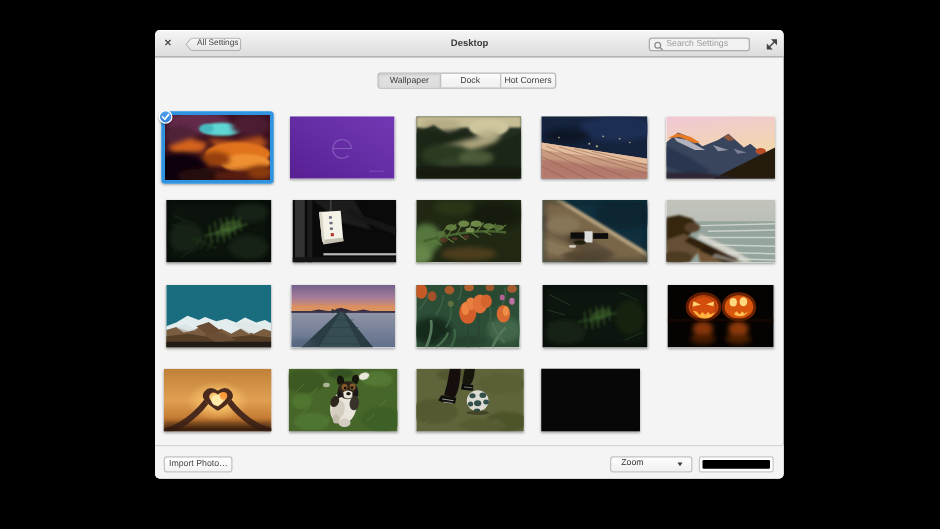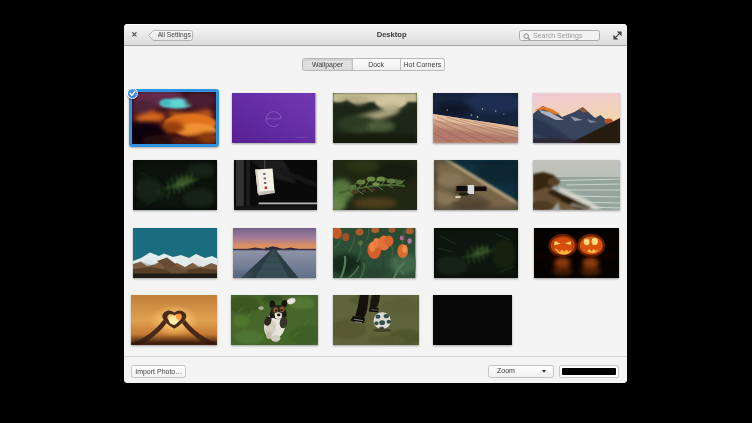--- a/index.html
+++ b/index.html
@@ -4,21 +4,21 @@
 <style>
 html,body{margin:0;padding:0;background:#000;width:752px;height:423px;overflow:hidden;}
 *{box-sizing:border-box;}
 body{font-family:"Liberation Sans",sans-serif;}
 .win{position:absolute;left:124.3px;top:24px;width:502.7px;height:359px;background:#f4f4f4;border-radius:4px;overflow:hidden;box-shadow:0 3px 10px rgba(0,0,0,.8);}
 .header{position:absolute;left:0;top:0;width:100%;height:21.5px;background:linear-gradient(#f6f6f6,#dcdcdc);border-bottom:1px solid #a2a2a2;box-shadow:inset 0 1px 0 rgba(255,255,255,.9);}
 .close{position:absolute;left:6px;top:4.5px;width:8px;height:12px;color:#484848;font-size:7.5px;font-weight:bold;line-height:12.5px;text-align:center;}
 .backbtn{position:absolute;left:23.4px;top:6.2px;width:44.9px;height:10.6px;}
 .backbtn svg{position:absolute;left:0;top:0;}
 .backtxt{position:absolute;left:9px;top:0;width:35px;height:10.6px;font-size:6.6px;line-height:10.8px;color:#404040;text-align:center;white-space:nowrap;}
-.title{position:absolute;left:0;top:0;width:100%;height:21.5px;text-align:center;font-size:7.6px;font-weight:bold;color:#3a3a3a;line-height:21.5px;margin-left:16px;}
+.title{position:absolute;left:0;top:0;width:100%;height:21.5px;text-align:center;font-size:7.6px;font-weight:bold;color:#3a3a3a;line-height:21.5px;}
 .search{position:absolute;left:394.7px;top:6px;width:81.5px;height:10.7px;background:#f2f2f2;border:1px solid #ababab;border-radius:2.5px;}
 .search .ph{position:absolute;left:13px;top:0;font-size:7px;color:#9a9a9a;line-height:9px;}
 .maxi{position:absolute;left:487px;top:5px;width:13px;height:13px;}
 .tabs{position:absolute;left:178.2px;top:33.5px;width:142.6px;height:13.6px;border:1px solid #b8b8b8;border-radius:2.5px;background:linear-gradient(#fbfbfb,#efefef);display:flex;}
 .tab{height:100%;font-size:7px;line-height:12px;text-align:center;color:#3c3c3c;}
 .tab.mid{border-left:1px solid #c0c0c0;border-right:1px solid #c0c0c0;}
 .tab.act{background:linear-gradient(#e3e3e3,#dcdcdc);box-shadow:inset 0 1px 2px rgba(0,0,0,.12);}
 .th{position:absolute;box-shadow:0 1px 2px rgba(0,0,0,.35);}
 .th svg{display:block;}
 .sel{position:absolute;border:3.6px solid #3093e0;border-radius:3px;box-shadow:0 1px 2px rgba(0,0,0,.3);}

